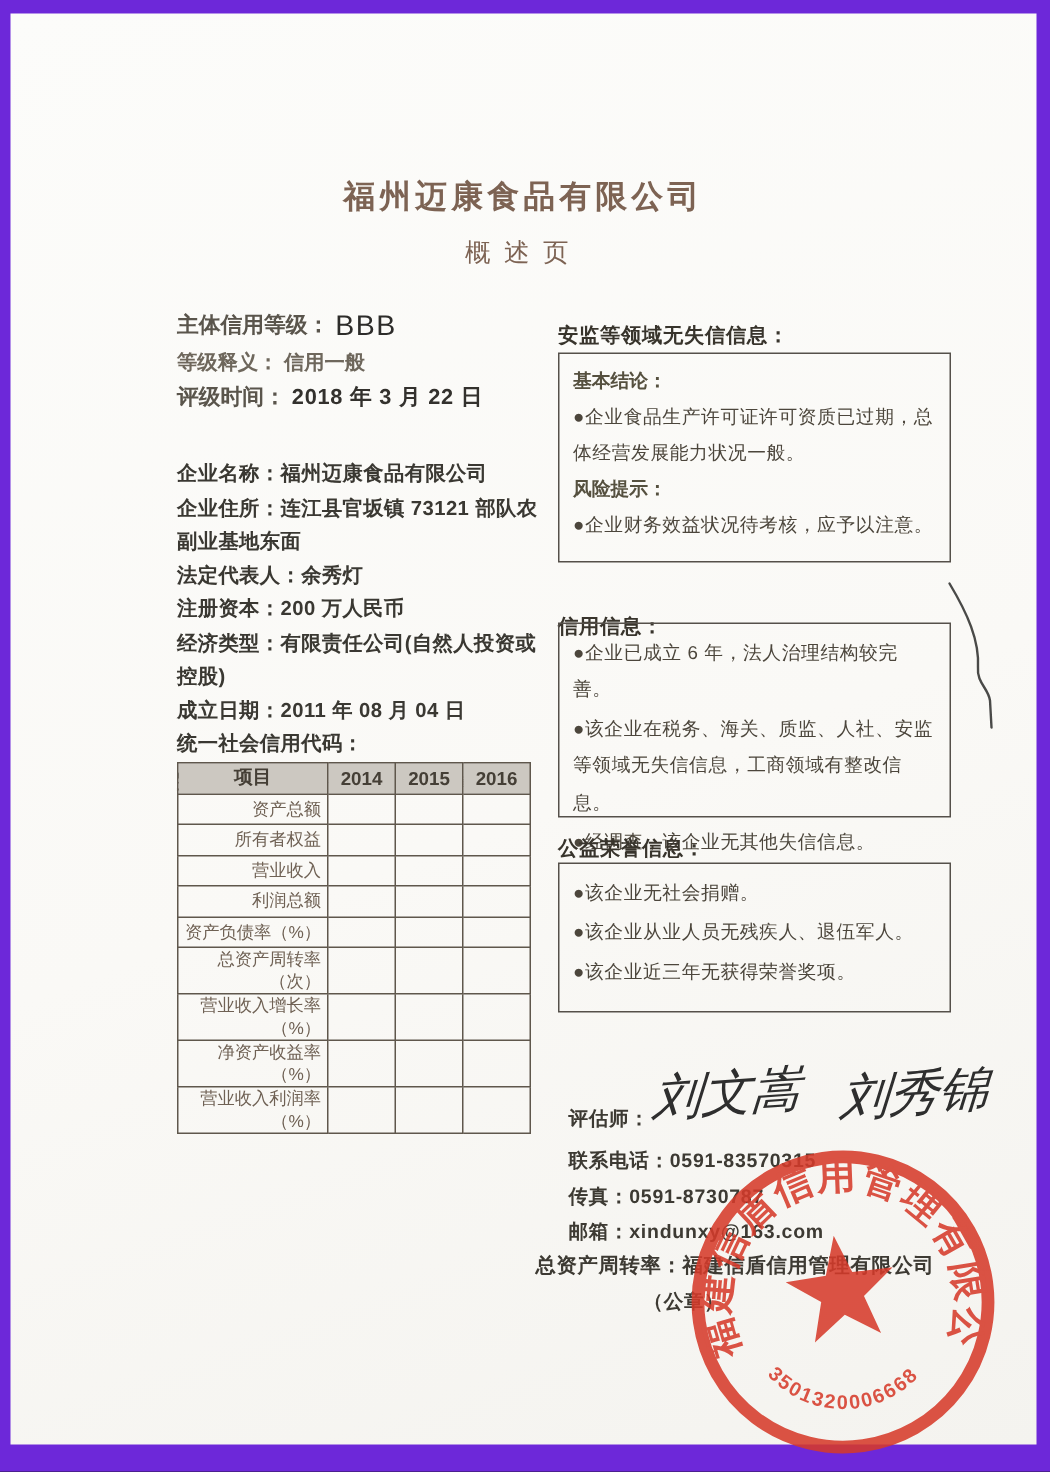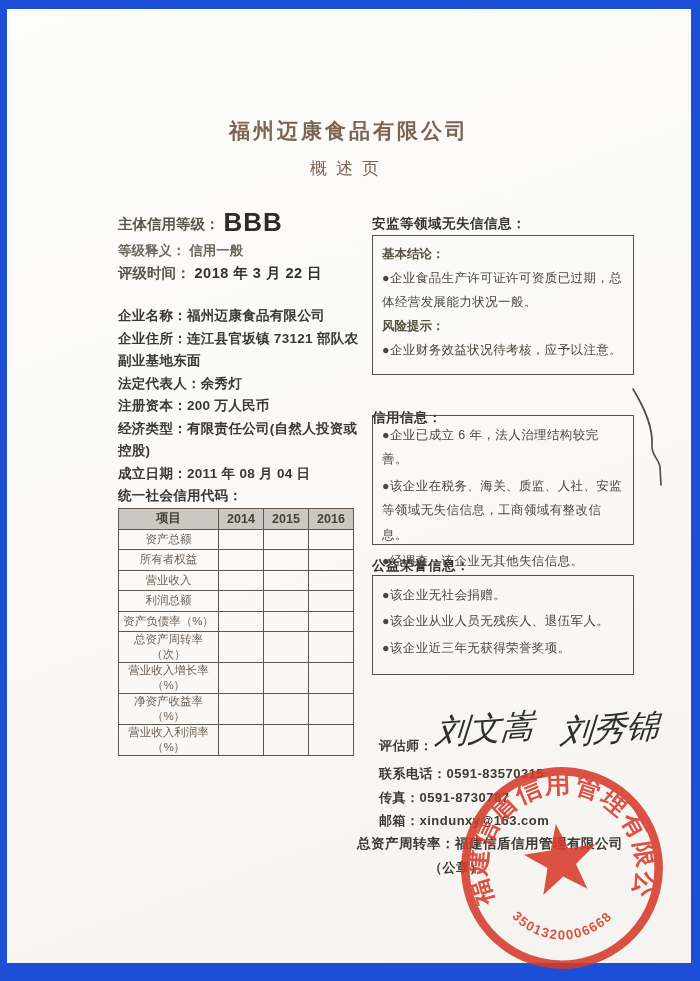--- a/index.html
+++ b/index.html
@@ -1,46 +1,46 @@
 <!DOCTYPE html>
 <html><head>
 <meta charset="utf-8">
 <style>
   * { margin:0; padding:0; box-sizing:border-box; }
   html,body { width:700px; height:981px; }
   body { font-family:"Liberation Sans","DejaVu Sans",sans-serif; background:#141414; position:relative; overflow:hidden; }
-  .scan-frame { position:absolute; inset:0; background:#1d4ed8; }
+  .scan-frame { position:absolute; inset:0; background:#6d28d9; }
   .page { position:absolute; left:7px; top:9px; width:684px; height:954px;
           background:linear-gradient(160deg,#fcfcfa 0%,#faf9f6 55%,#f4f3ef 100%); }
 
   .page-title { position:absolute; top:108px; left:0; width:100%; text-align:center;
                 font-size:21px; font-weight:600; letter-spacing:3px; color:#7d6353; }
   .page-subtitle { position:absolute; top:148px; left:0; width:100%; text-align:center;
                    font-size:17px; letter-spacing:9px; color:#7d6353; }
 
   .rating-block { position:absolute; left:111px; top:198px; width:260px; }
   .rating-line { margin-bottom:4px; font-size:14.5px; color:#5a554c; font-weight:600; }
-  .rating-grade { font-size:26px; font-weight:700; color:#2d2c2a; letter-spacing:1px; vertical-align:-2px; }
+  .rating-grade { font-size:19px; font-weight:400; color:#2d2c2a; letter-spacing:1px; vertical-align:-2px; }
   .rating-meaning { color:#6e675c; font-weight:600; font-size:13.5px; }
   .rating-date { color:#33312d; font-weight:700; font-size:14.5px; letter-spacing:0.5px; }
 
   .company-block { position:absolute; left:111px; top:296px; width:252px;
                    font-size:13.5px; font-weight:700; color:#3a3832; line-height:22.5px; }
   .company-field { letter-spacing:0.3px; }
 
   .fin-title-row { position:absolute; left:111px; top:504px; width:236px; display:flex;
                    justify-content:space-between; align-items:center; }
   .fin-title { font-size:13.5px; font-weight:700; color:#4b4337; letter-spacing:1px; }
   .fin-unit { font-size:9.5px; color:#6f675b; }
   .fin-table { position:absolute; left:111px; top:499px; width:236px; border-collapse:collapse; }
   .fin-table th, .fin-table td { border:1px solid #5f574c; height:20.5px; padding:0 4px;
                                  font-size:11.5px; color:#6f6154; }
   .fin-table th { background:#ccc8c1; color:#453f36; font-weight:700; text-align:center; font-size:12.5px; }
   .fin-table td.year-cell { width:45px; }
-  .fin-table td.item-cell { width:100px; text-align:center; }
+  .fin-table td.item-cell { width:100px; text-align:right; }
 
   .section-header { position:absolute; font-size:13.5px; font-weight:700; color:#38342c; letter-spacing:0.5px; }
   .info-box { position:absolute; left:365px; width:262px; border:1.3px solid #55504a;
               padding:7px 9px; font-size:12.5px; color:#4c463c; background:transparent; }
   .info-sub { font-weight:600; color:#55503f; margin:3px 0; font-size:12.5px; }
   .info-item { line-height:1.95; letter-spacing:0.4px; margin-bottom:2px; }
 
   .footer-line { position:absolute; font-size:13px; font-weight:700; color:#3d3a33; letter-spacing:0.5px; }
   .signatures { position:absolute; left:428px; top:698px; width:260px; display:flex; gap:26px; }
   .signature { font-size:33px; font-style:italic; font-weight:500; color:#2e2e2e;

